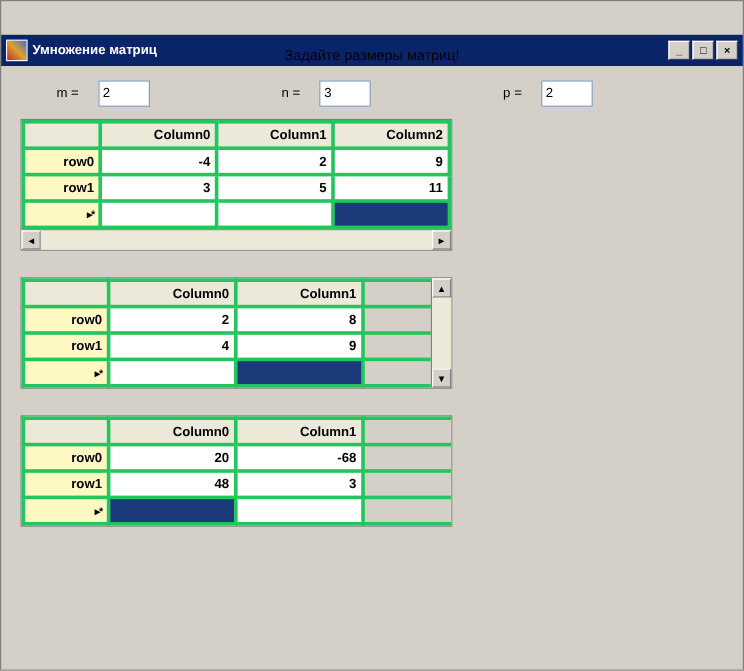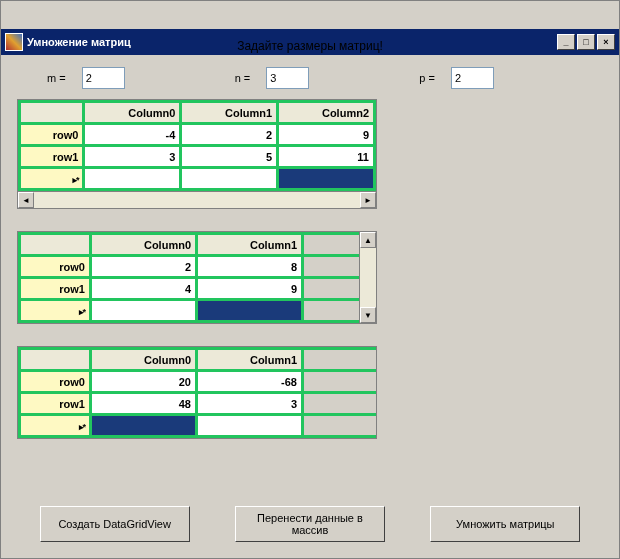--- a/index.html
+++ b/index.html
@@ -172,19 +172,14 @@
               <td class="sel"></td>
               <td></td>
               <td class="filler"></td>
             </tr>
           </tbody>
             </table>
         </div>
       </div>
     </div>
 
-    <div class="footer">
-      <button>Создать DataGridView</button>
-      <button>Перенести данные в массив</button>
-      <button>Умножить матрицы</button>
-    </div>
   </div>
 </div>
 
 </body></html>

